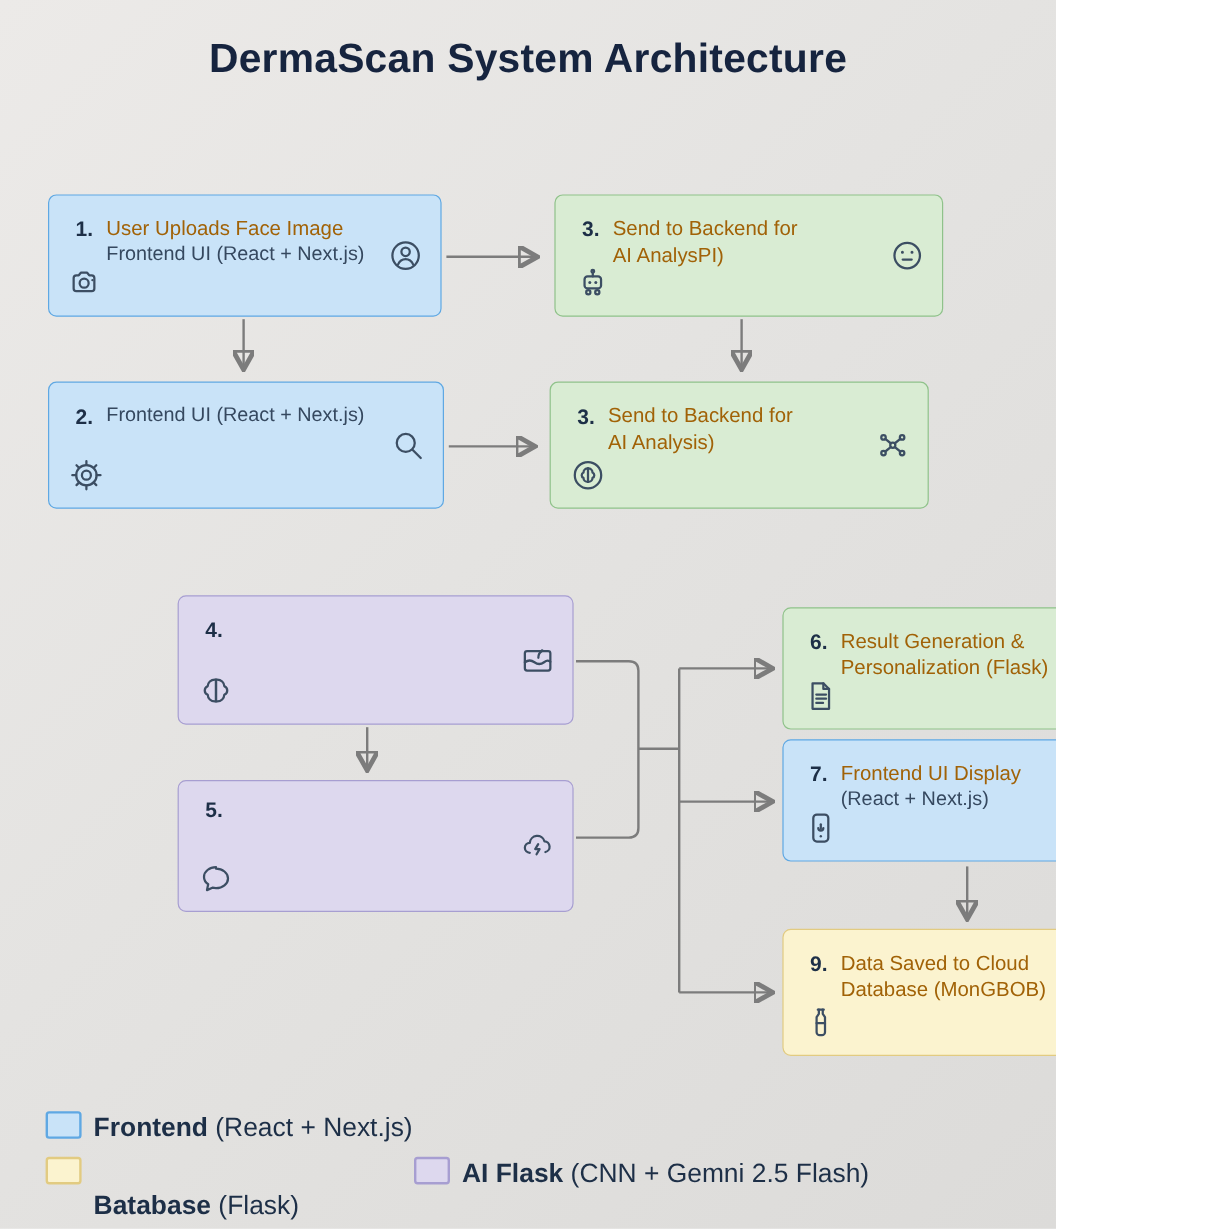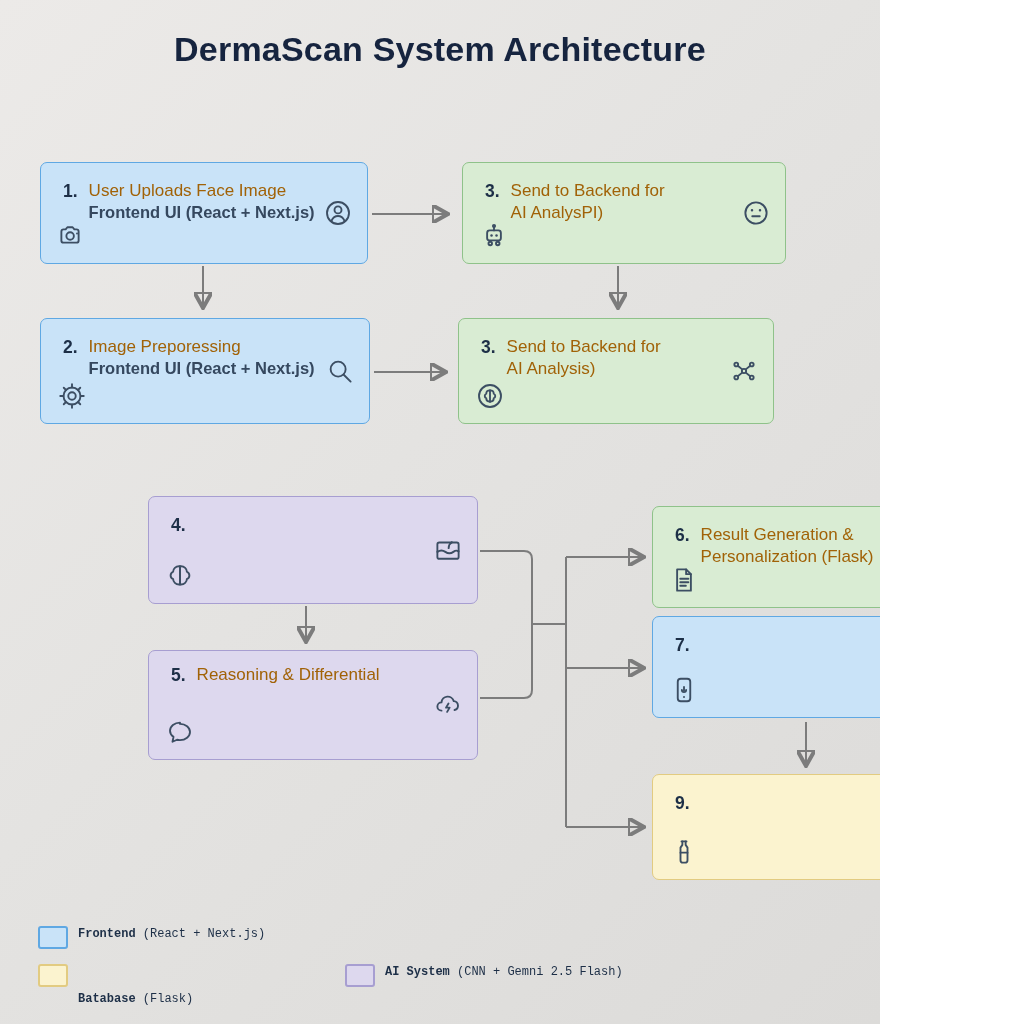--- a/index.html
+++ b/index.html
@@ -14,33 +14,33 @@
   }
   .node{position:absolute;border-radius:7px;border:1.6px solid;box-sizing:border-box;}
   .node.blue{background:#c9e3f8;border-color:#5fa8e3;}
   .node.green{background:#d9ecd3;border-color:#8fc28a;}
   .node.purple{background:#ddd8ee;border-color:#a79ed1;}
   .node.yellow{background:#fbf3cf;border-color:#e2cb81;}
   .nc{display:flex;gap:11px;padding:17px 48px 6px 22px;}
   .num{font-weight:700;font-size:17.5px;line-height:1.3;}
   .lines{font-size:17px;line-height:1.32;}
   .lines .t{font-weight:400;color:#a16207;}
-  .lines .s{font-weight:700;color:#35485f;font-size:16.5px;}
+  .lines .s{font-weight:400;color:#35485f;font-size:16.5px;}
   .ic{position:absolute;}
   .ic.left{left:16px;bottom:12px;}
   .ic.right{right:14px;top:50%;transform:translateY(-50%);}
   .ic svg{width:30px;height:30px;stroke:#3c4e63;fill:none;stroke-width:1.5;stroke-linecap:round;stroke-linejoin:round;display:block;}
   .ic svg .f{fill:#3c4e63;stroke:none;}
   .arrows{position:absolute;left:0;top:0;pointer-events:none;}
   .arrows path{stroke:#7c7c7c;stroke-width:2;fill:none;}
   .legend-swatch{position:absolute;width:30px;height:23px;border:2px solid;border-radius:3px;box-sizing:border-box;}
   .legend-swatch.blue{background:#c9e3f8;border-color:#5fa8e3;}
   .legend-swatch.yellow{background:#fbf3cf;border-color:#e2cb81;}
   .legend-swatch.purple{background:#ddd8ee;border-color:#a79ed1;}
-  .legend-label{position:absolute;font-size:12px;color:#1d2f47;white-space:nowrap;font-family:Liberation Mono, monospace;}
+  .legend-label{position:absolute;font-size:22px;color:#1d2f47;white-space:nowrap;}
   .legend-label .b{font-weight:700;}
   .sparkle{position:absolute;left:925px;top:920px;}
 </style>
 </head>
 <body>
 
 <div class="canvas">
 
   <div class="title">DermaScan System Architecture</div>
 
@@ -113,21 +113,20 @@
           <path d="M8.8 9.8h.01M15.2 9.8h.01" stroke-width="2"></path>
           <path d="M9 14.6h6"></path>
         </svg>
     </span>
   </div>
 
   <div class="node blue" style="left:40px;top:318px;width:330px;height:106px">
     <div class="nc">
       <span class="num">2.</span>
       <div class="lines">
-        <div class="t">Image Preporessing</div>
         <div class="s">Frontend UI (React + Next.js)</div>
       </div>
     </div>
     <span class="ic left">
       <svg viewBox="0 0 24 24">
           <circle cx="12" cy="12" r="3"></circle>
           <circle cx="12" cy="12" r="6.8"></circle>
           <path d="M12 2.6v2.6M12 18.8v2.6M2.6 12h2.6M18.8 12h2.6M5.4 5.4l1.8 1.8M16.8 16.8l1.8 1.8M18.6 5.4l-1.8 1.8M7.2 16.8l-1.8 1.8"></path>
         </svg>
     </span>
@@ -184,21 +183,20 @@
           <path d="M12.5 10.5c0-2.2 1-3.6 2.2-4.3"></path>
           <circle class="f" cx="15" cy="5.8" r="0.9"></circle>
         </svg>
     </span>
   </div>
 
   <div class="node purple" style="left:148px;top:650px;width:330px;height:110px">
     <div class="nc" style="padding-top:13px">
       <span class="num">5.</span>
       <div class="lines">
-        <div class="t">Reasoning &amp; Differential</div>
       </div>
     </div>
     <span class="ic left">
       <svg viewBox="0 0 24 24">
           <path d="M12 4.5c-4.4 0-8 2.9-8 6.5 0 2 1.1 3.7 2.8 4.9L6 19.8l3.6-1.6c.8.2 1.6.3 2.4.3 4.4 0 8-2.9 8-6.5s-3.6-6.5-8-6.5z"></path>
         </svg>
     </span>
     <span class="ic right">
       <svg viewBox="0 0 24 24">
           <path d="M6.8 16.5a3.3 3.3 0 010-6.6 5 5 0 019.8-1 3.6 3.6 0 01.6 7.1"></path>
@@ -229,20 +227,24 @@
           <circle cx="14.6" cy="9" r="1.1"></circle>
           <circle cx="10.8" cy="14.6" r="1.2"></circle>
           <circle cx="15" cy="13.8" r="1.7"></circle>
         </svg>
     </span>
   </div>
 
   <div class="node blue" style="left:652px;top:616px;width:326px;height:102px">
     <div class="nc">
       <span class="num">7.</span>
+      <div class="lines">
+        <div class="t">Frontend UI Display</div>
+        <div class="s">(React + Next.js)</div>
+      </div>
     </div>
     <span class="ic left">
       <svg viewBox="0 0 24 24">
           <rect x="7" y="3" width="10" height="18" rx="2.4"></rect>
           <path d="M12 9.5v3"></path>
           <path d="M10.3 12a1.7 1.7 0 003.4 0"></path>
           <circle class="f" cx="12" cy="17.5" r="0.8"></circle>
         </svg>
     </span>
     <span class="ic right">
@@ -250,20 +252,24 @@
           <rect x="7" y="3" width="10" height="18" rx="2.4"></rect>
           <path d="M9.8 11.3l1.7 1.9 3-3.6"></path>
           <path d="M10.8 17.8h2.4"></path>
         </svg>
     </span>
   </div>
 
   <div class="node yellow" style="left:652px;top:774px;width:326px;height:106px">
     <div class="nc">
       <span class="num">9.</span>
+      <div class="lines">
+        <div class="t">Data Saved to Cloud</div>
+        <div class="t">Database (MonGBOB)</div>
+      </div>
     </div>
     <span class="ic left">
       <svg viewBox="0 0 24 24">
           <path d="M10 3.5h4"></path>
           <path d="M10.7 3.5v2.8L9.2 8.5v10a2 2 0 002 2h1.6a2 2 0 002-2v-10l-1.5-2.2V3.5"></path>
           <path d="M9.2 12.5h5.6"></path>
         </svg>
     </span>
     <span class="ic right">
       <svg viewBox="0 0 24 24">
@@ -279,21 +285,21 @@
     <span class="b">Frontend</span><span> (React + Next.js)</span>
   </div>
 
   <div class="legend-swatch yellow" style="left:38px;top:964px"></div>
   <div class="legend-label" style="left:78px;top:992px">
     <span class="b">Batabase</span><span> (Flask)</span>
   </div>
 
   <div class="legend-swatch purple" style="left:345px;top:964px"></div>
   <div class="legend-label" style="left:385px;top:965px">
-    <span class="b">AI System</span><span> (CNN + Gemni 2.5 Flash)</span>
+    <span class="b">AI Flask</span><span> (CNN + Gemni 2.5 Flash)</span>
   </div>
 
   <div class="sparkle">
     <svg width="80" height="80" viewBox="0 0 48 48">
       <path d="M24 6c1.2 9 5 12.8 14 14-9 1.2-12.8 5-14 14-1.2-9-5-12.8-14-14 9-1.2 12.8-5 14-14z" fill="#ffffff" opacity="0.92"></path>
       <path d="M37 31c.5 3.4 1.9 4.8 5.3 5.3-3.4.5-4.8 1.9-5.3 5.3-.5-3.4-1.9-4.8-5.3-5.3 3.4-.5 4.8-1.9 5.3-5.3z" fill="#ffffff" opacity="0.75"></path>
     </svg>
   </div>
 
 </div>

